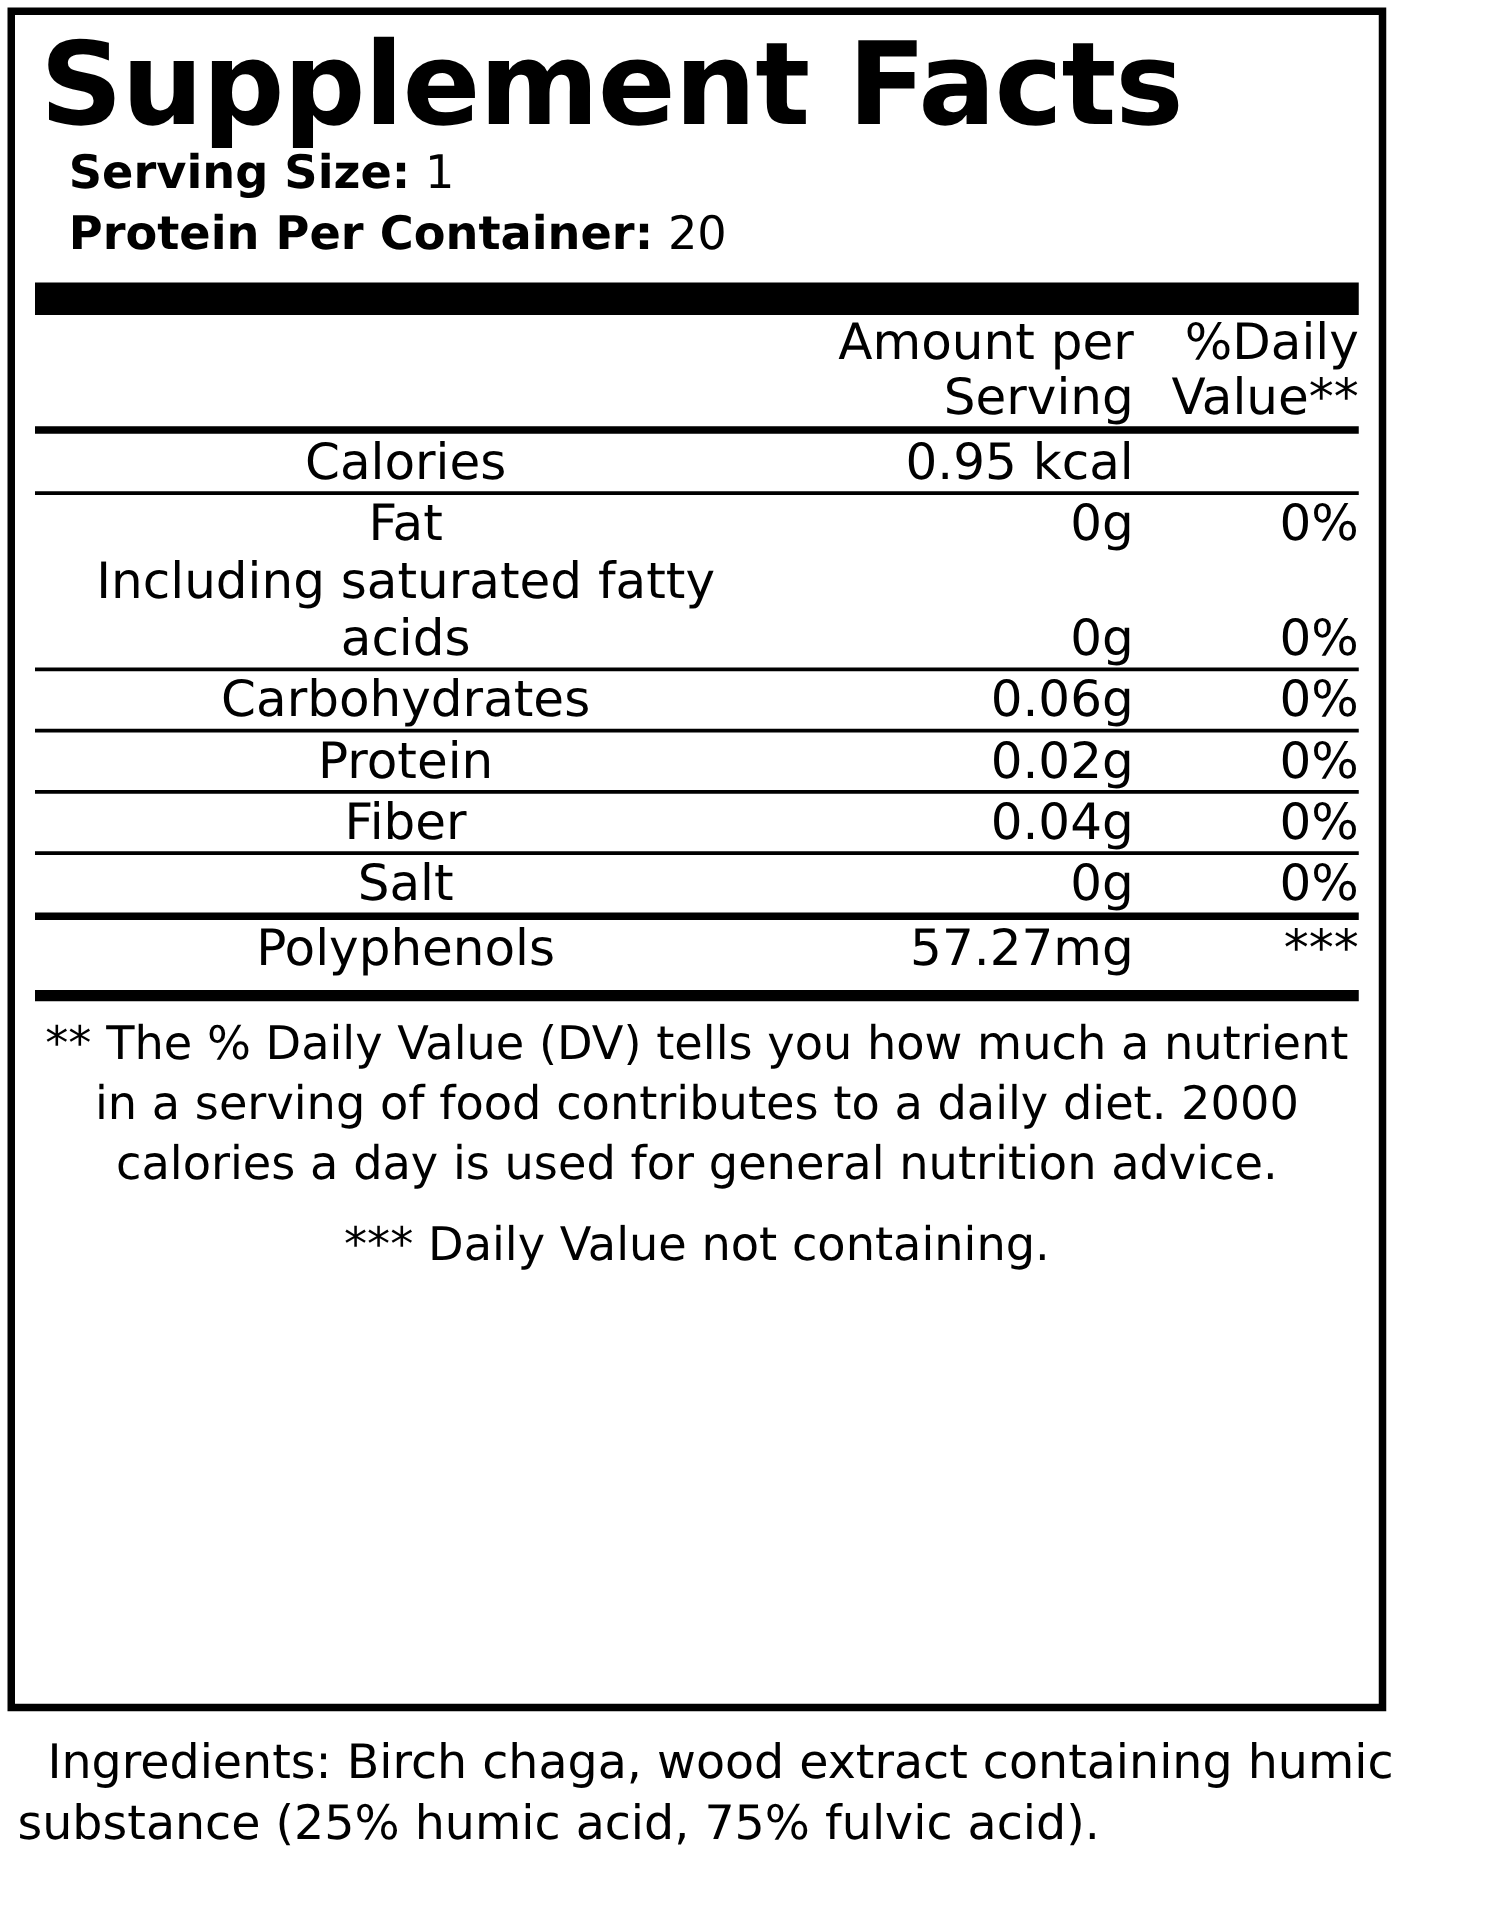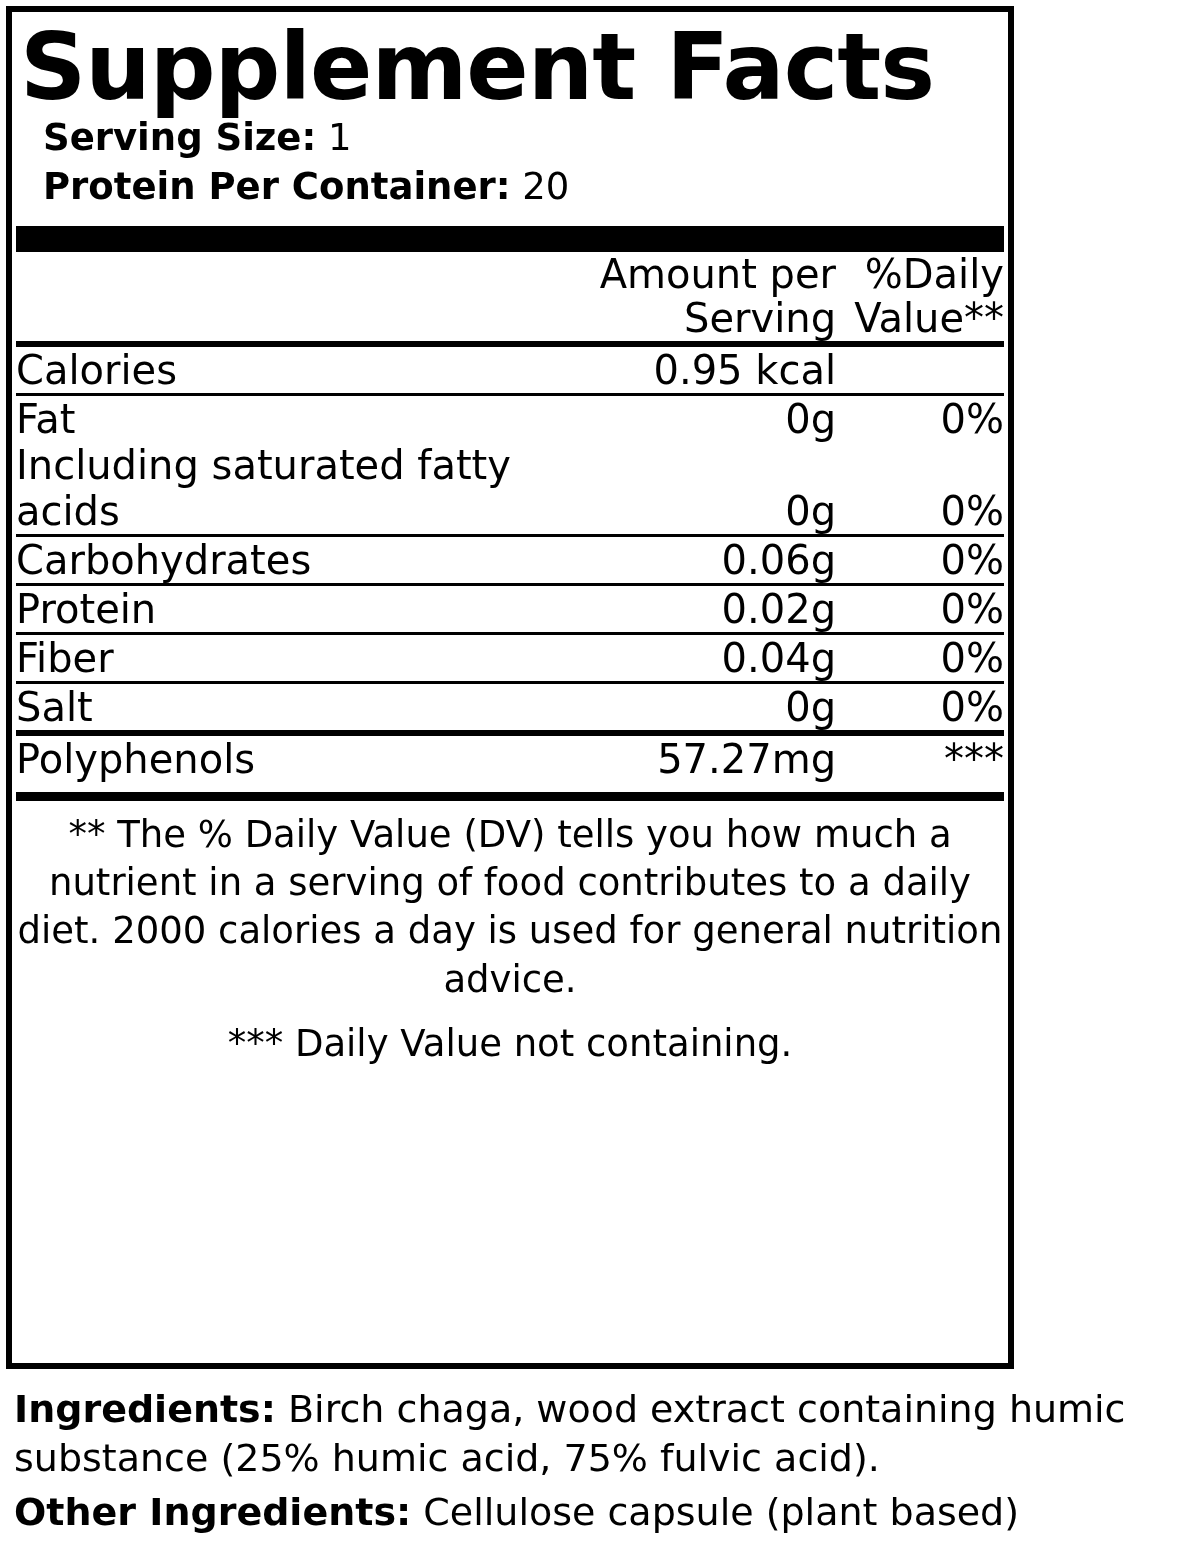--- a/index.html
+++ b/index.html
@@ -20,26 +20,26 @@
     width: 1200px;
     height: 1544px;
     box-sizing: border-box;
   }
 
   
   .facts-panel {
     position: absolute;
     left: 6px;
     top: 6px;
-    width: 1008px;
+    width: 1103px;
     height: 1363px;
     box-sizing: border-box;
     border: 6px solid #000;
     background: #fff;
-    padding: 0 4px;
+    padding: 0 16px;
   }
 
   .title {
     font-size: 92px;
     font-weight: bold;
     line-height: 1.0;
     letter-spacing: -1px;
     margin: 10px 0 0 4px;
     white-space: nowrap;
   }
@@ -87,21 +87,21 @@
     text-align: right;
     font-weight: normal;
     padding: 8px 0 6px 0;
   }
 
   .nut-row td {
     font-size: 40px;
     line-height: 1.15;
     padding: 7px 0 7px 0;
   }
-  .nut-name { text-align: left; }
+  .nut-name { text-align: center; }
   .nut-amt  { text-align: right; padding-right: 6px; }
   .nut-dv   { text-align: right; }
 
   .sep-cell { padding: 0; }
   .sep-line-light { height: 3px; background: #000; }
   .sep-line-med { height: 6px; background: #000; }
 
   .footnotes {
     font-size: 37px;
     line-height: 1.30;
@@ -111,21 +111,21 @@
   .footnote-2 { margin-top: 16px; }
 
   .ingredients {
     position: absolute;
     left: 14px;
     top: 1385px;
     width: 1172px;
     font-size: 38px;
     line-height: 1.30;
   }
-  .ingredients b { font-weight: bold; }
+  .ingredients b { font-weight: normal; margin-left: 24px; }
   .ing-block + .ing-block { margin-top: 4px; }
 </style>
 </head>
 <body>
 
 <div class="label-wrap">
 
   <div class="facts-panel">
 
     <div class="title">Supplement Facts</div>
@@ -251,19 +251,15 @@
     <div class="footnotes">** The % Daily Value (DV) tells you how much a nutrient in a serving of food contributes to a daily diet. 2000 calories a day is used for general nutrition advice.</div>
     <div class="footnotes footnote-2">*** Daily Value not containing.</div>
 
   </div>
 
   <div class="ingredients">
     <div class="ing-block">
       <b>Ingredients:</b>
       <span>Birch chaga, wood extract containing humic substance (25% humic acid, 75% fulvic acid).</span>
     </div>
-    <div class="ing-block">
-      <b>Other Ingredients:</b>
-      <span>Cellulose capsule (plant based)</span>
-    </div>
   </div>
 
 </div>
 
 </body></html>

